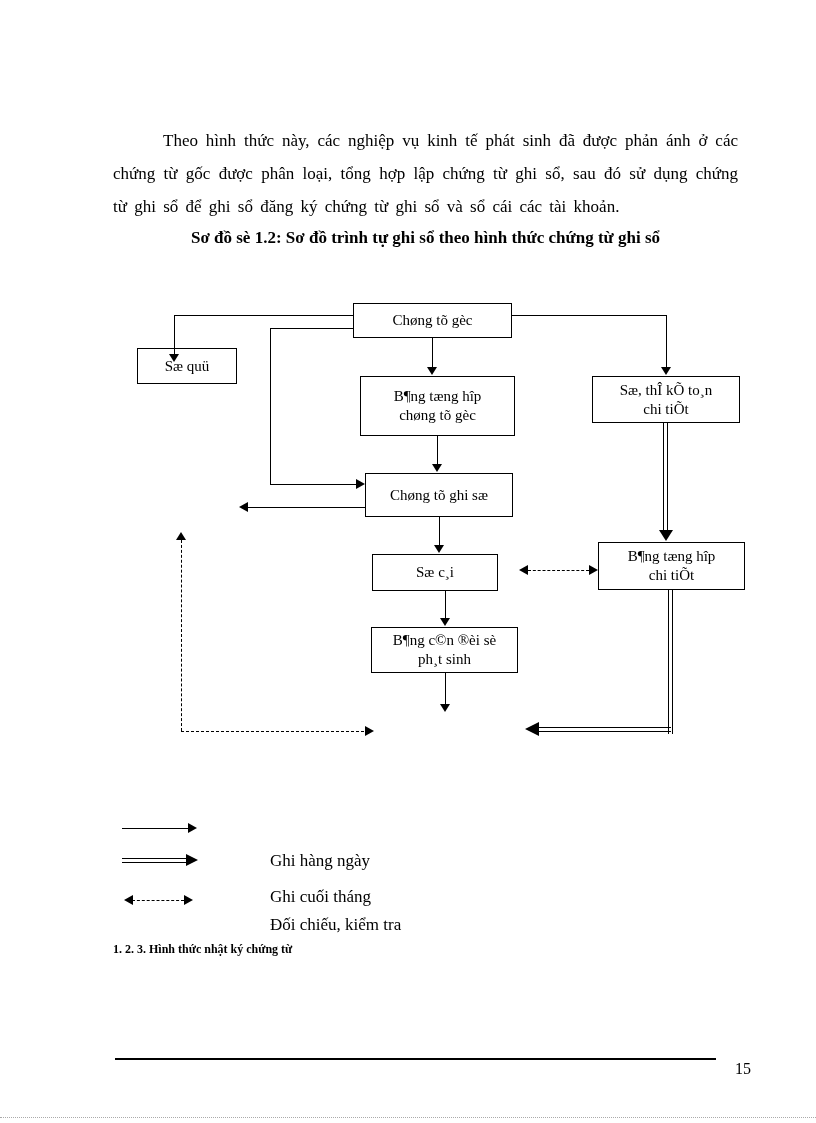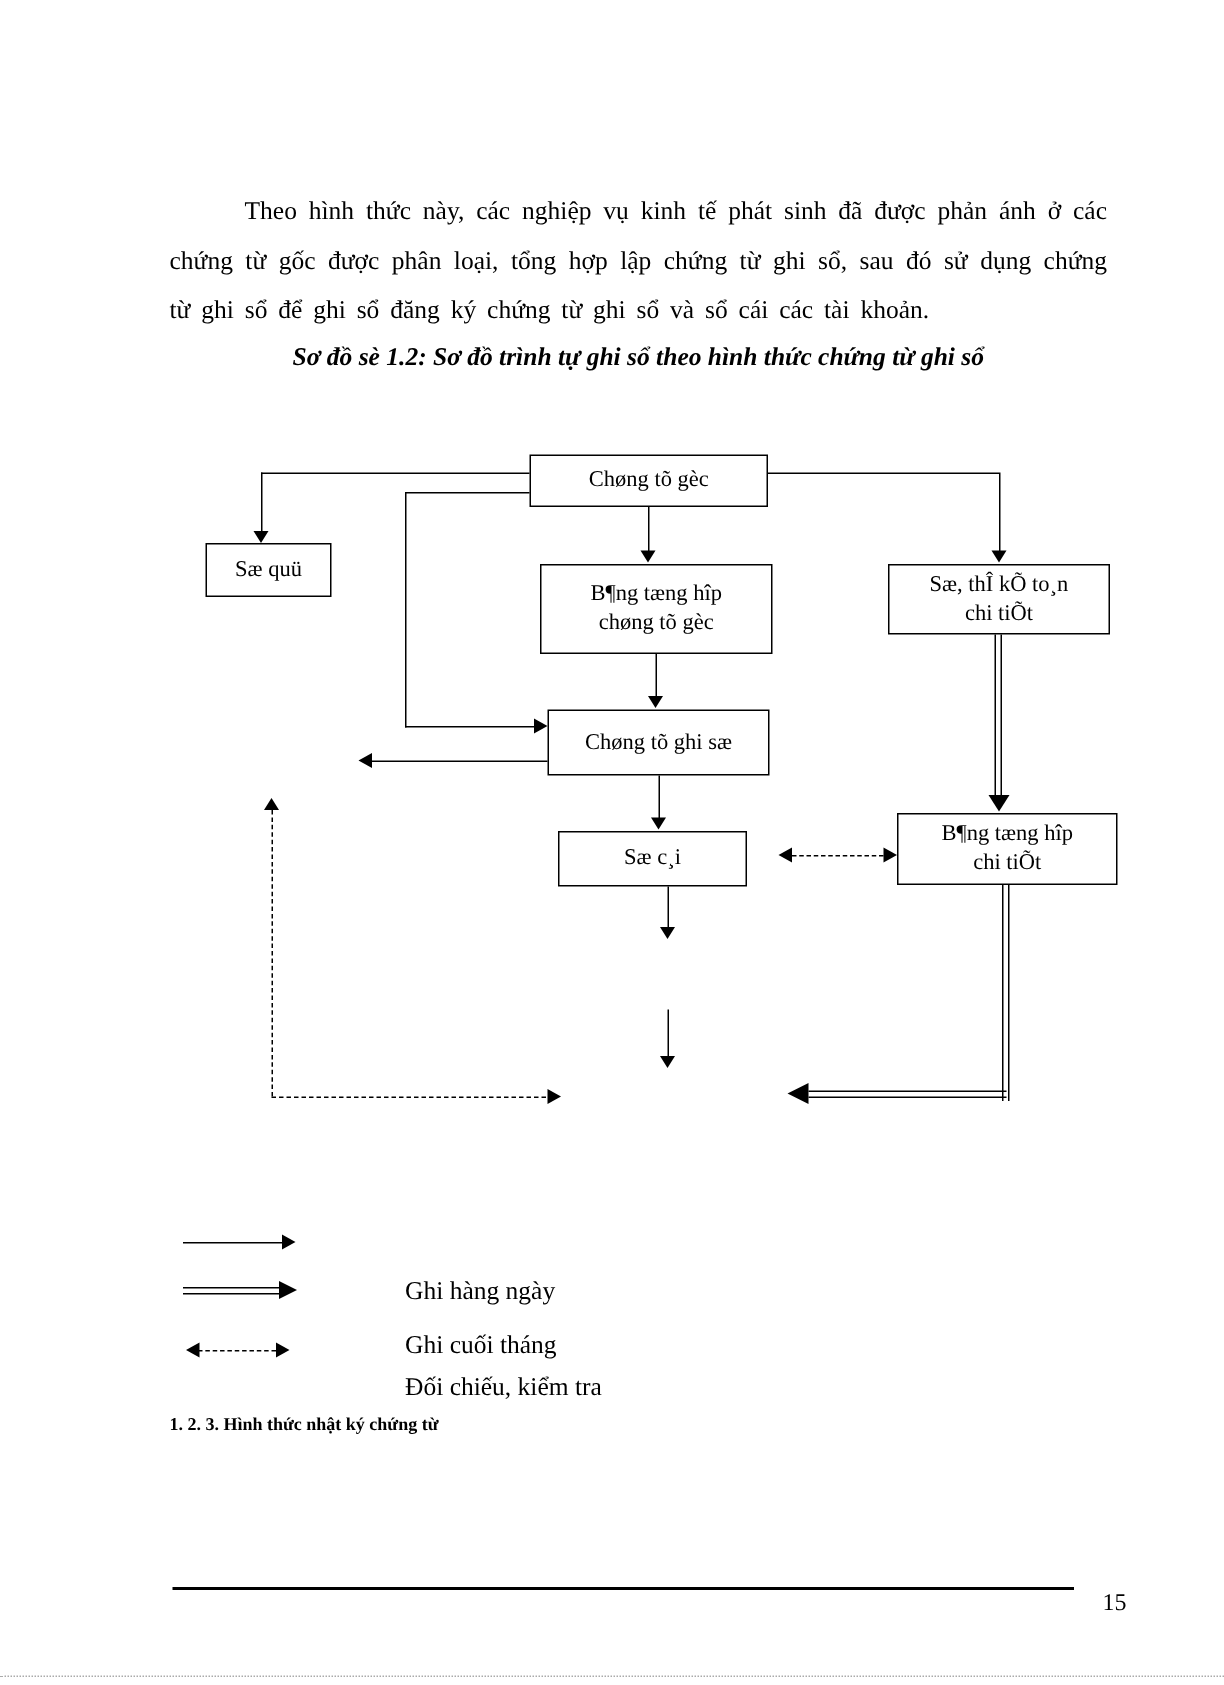--- a/index.html
+++ b/index.html
@@ -7,21 +7,21 @@
     position:relative;width:816px;height:1123px;background:#ffffff;
     font-family:"Liberation Serif","DejaVu Serif",serif;color:#000;overflow:hidden;
   }
   .abs{position:absolute;}
   #paragraph{
     left:113px;top:124px;width:625px;font-size:17px;line-height:33px;
     text-align:justify;text-indent:50px;word-spacing:3px;
   }
   #caption{
     left:113px;top:228px;width:625px;text-align:center;
-    font-size:17px;font-weight:bold;font-style:italic;
+    font-size:17px;font-weight:bold;
   }
   .box{
     position:absolute;border:1px solid #000;background:#fff;
     display:flex;flex-direction:column;justify-content:center;align-items:center;
     font-size:15px;line-height:19px;text-align:center;overflow:hidden;box-sizing:border-box;
   }
   .ln{position:absolute;background:#000;}
   .dash-h{position:absolute;border-top:1px dashed #000;height:0;}
   .dash-v{position:absolute;border-left:1px dashed #000;width:0;}
   .dbl-v{position:absolute;border-left:1.5px solid #000;border-right:1.5px solid #000;box-sizing:border-box;width:5px;}
@@ -46,21 +46,21 @@
 <div id="page">
 
   <div id="paragraph" class="abs">Theo hình thức này, các nghiệp vụ kinh tế phát sinh đã được phản ánh ở các chứng từ gốc được phân loại, tổng hợp lập chứng từ ghi sổ, sau đó sử dụng chứng từ ghi sổ để ghi sổ đăng ký chứng từ ghi sổ và sổ cái các tài khoản.</div>
 
   <div id="caption" class="abs">Sơ đồ sè 1.2: Sơ đồ trình tự ghi sổ theo hình thức chứng từ ghi sổ</div>
 
   <div class="box" style="left:353px;top:303px;width:159px;height:35px;">
     <span>Chøng tõ gèc</span>
   </div>
 
-  <div class="box" style="left:137px;top:362px;width:84px;height:36px;">
+  <div class="box" style="left:137px;top:348px;width:100px;height:36px;">
     <span>Sæ quü</span>
   </div>
 
   <div class="box" style="left:360px;top:376px;width:155px;height:60px;">
     <span>B¶ng tæng hîp</span>
     <span>chøng tõ gèc</span>
   </div>
 
   <div class="box" style="left:592px;top:376px;width:148px;height:47px;">
     <span>Sæ, thÎ kÕ to¸n</span>
@@ -74,20 +74,24 @@
 
   <div class="box" style="left:372px;top:554px;width:126px;height:37px;">
     <span>Sæ c¸i</span>
   </div>
 
   <div class="box" style="left:598px;top:542px;width:147px;height:48px;">
     <span>B¶ng tæng hîp</span>
     <span>chi tiÕt</span>
   </div>
 
+  <div class="box" style="left:371px;top:627px;width:147px;height:46px;">
+    <span>B¶ng c©n ®èi sè</span>
+    <span>ph¸t sinh</span>
+  </div>
 
 
   <div class="ln" style="left:174px;top:315px;width:179px;height:1px;"></div>
   <div class="ln" style="left:174px;top:315px;width:1px;height:40px;"></div>
   <div class="tri down" style="left:169px;top:354px;"></div>
 
   <div class="ln" style="left:270px;top:328px;width:83px;height:1px;"></div>
   <div class="ln" style="left:270px;top:328px;width:1px;height:157px;"></div>
   <div class="ln" style="left:270px;top:484px;width:87px;height:1px;"></div>
   <div class="tri right" style="left:356px;top:479px;"></div>

